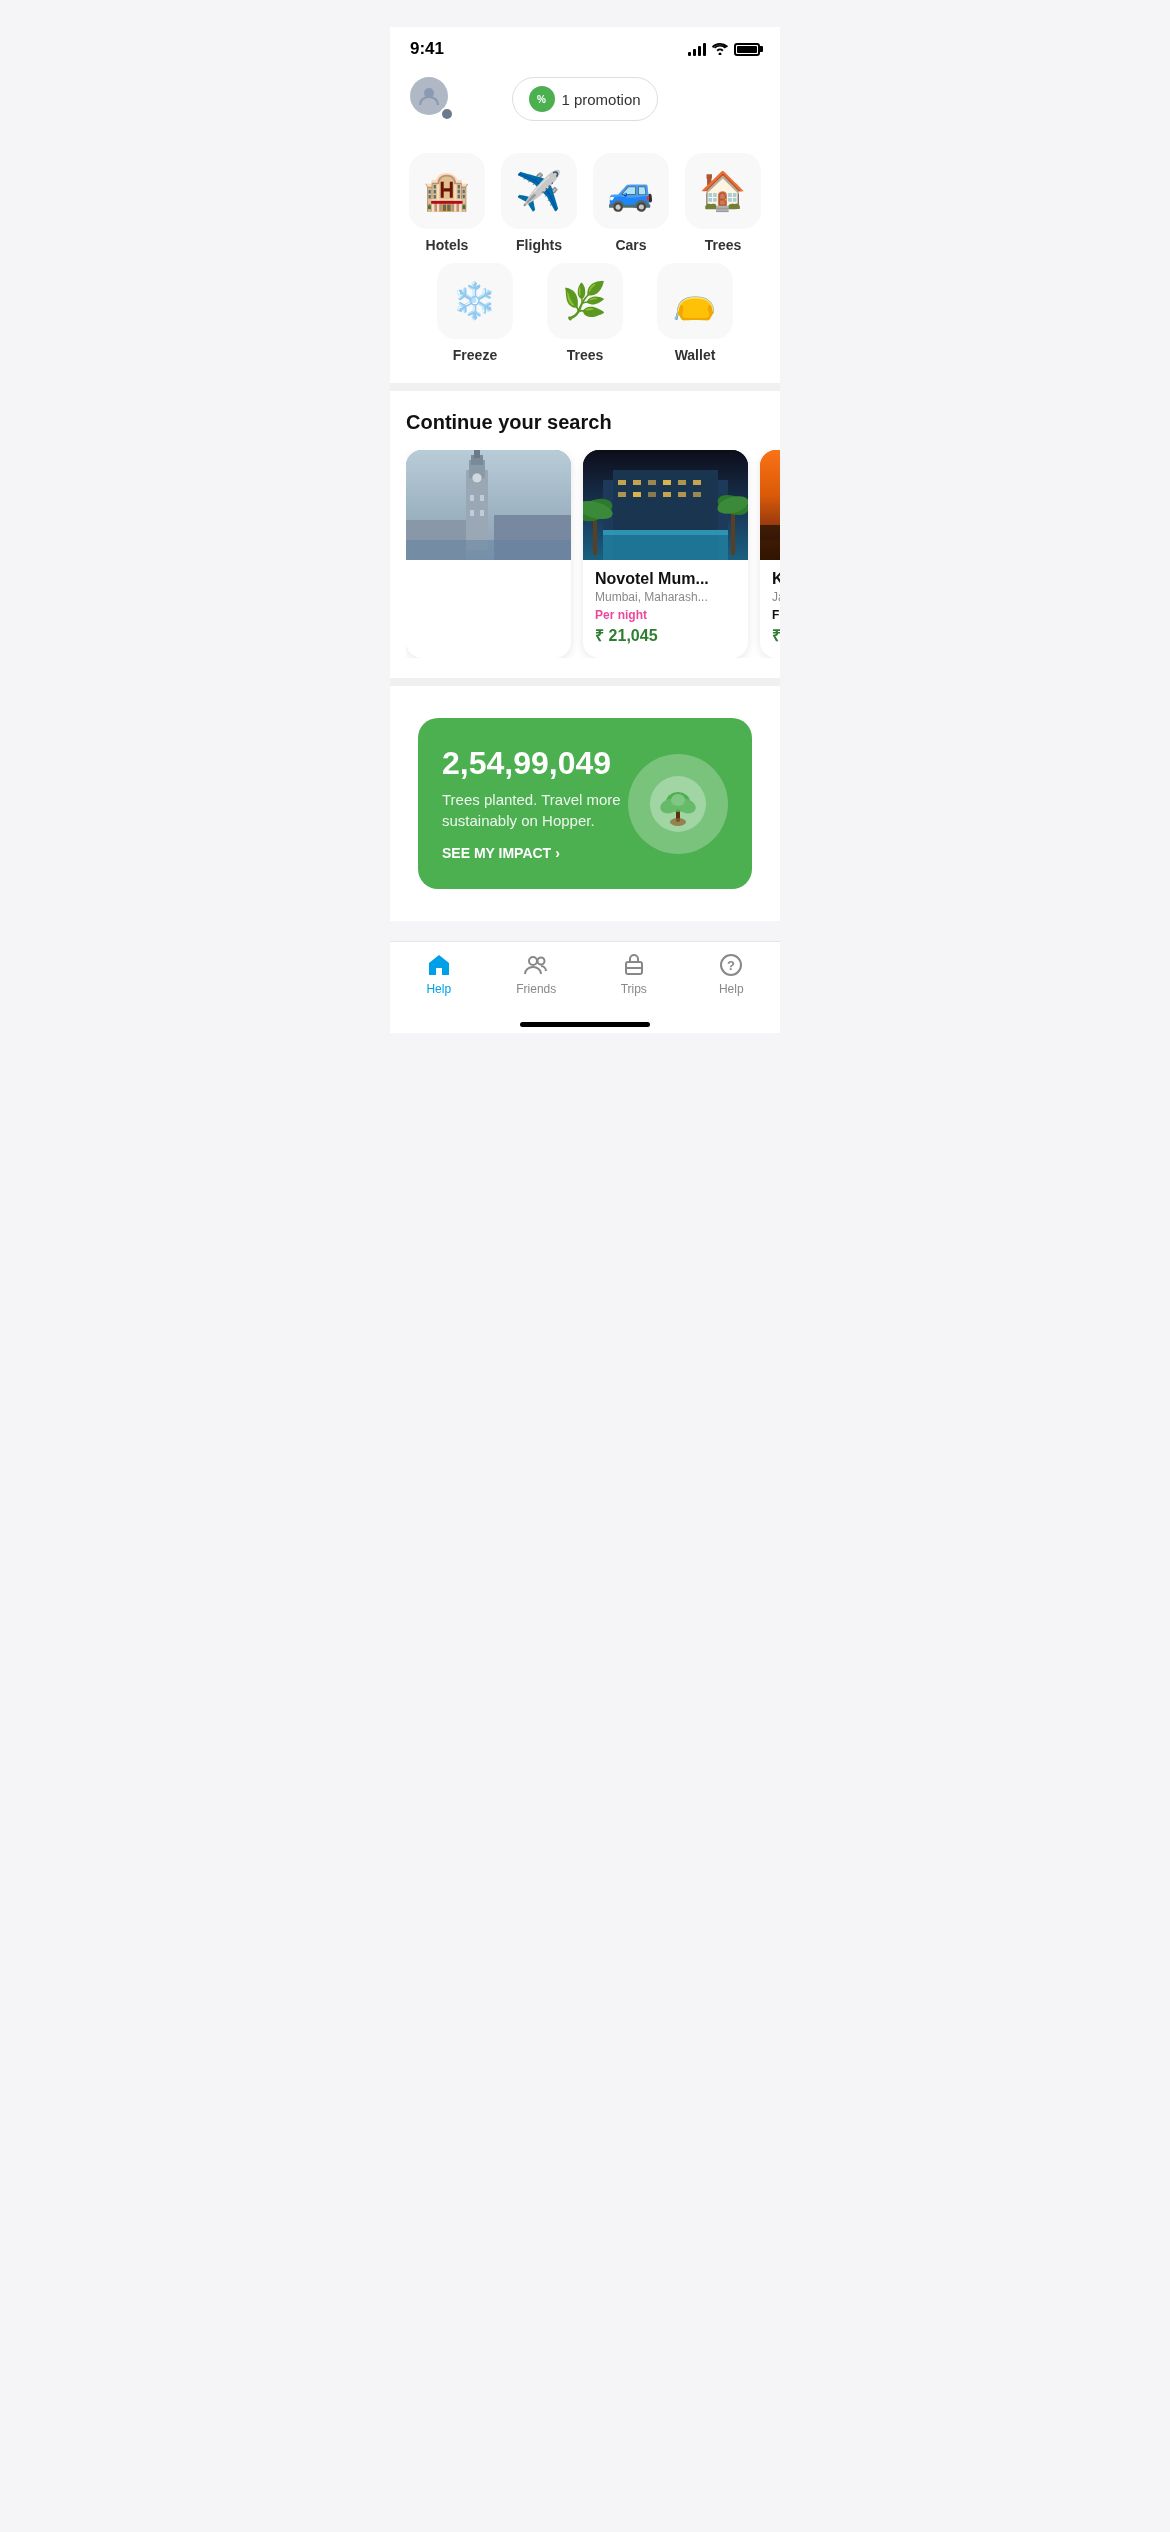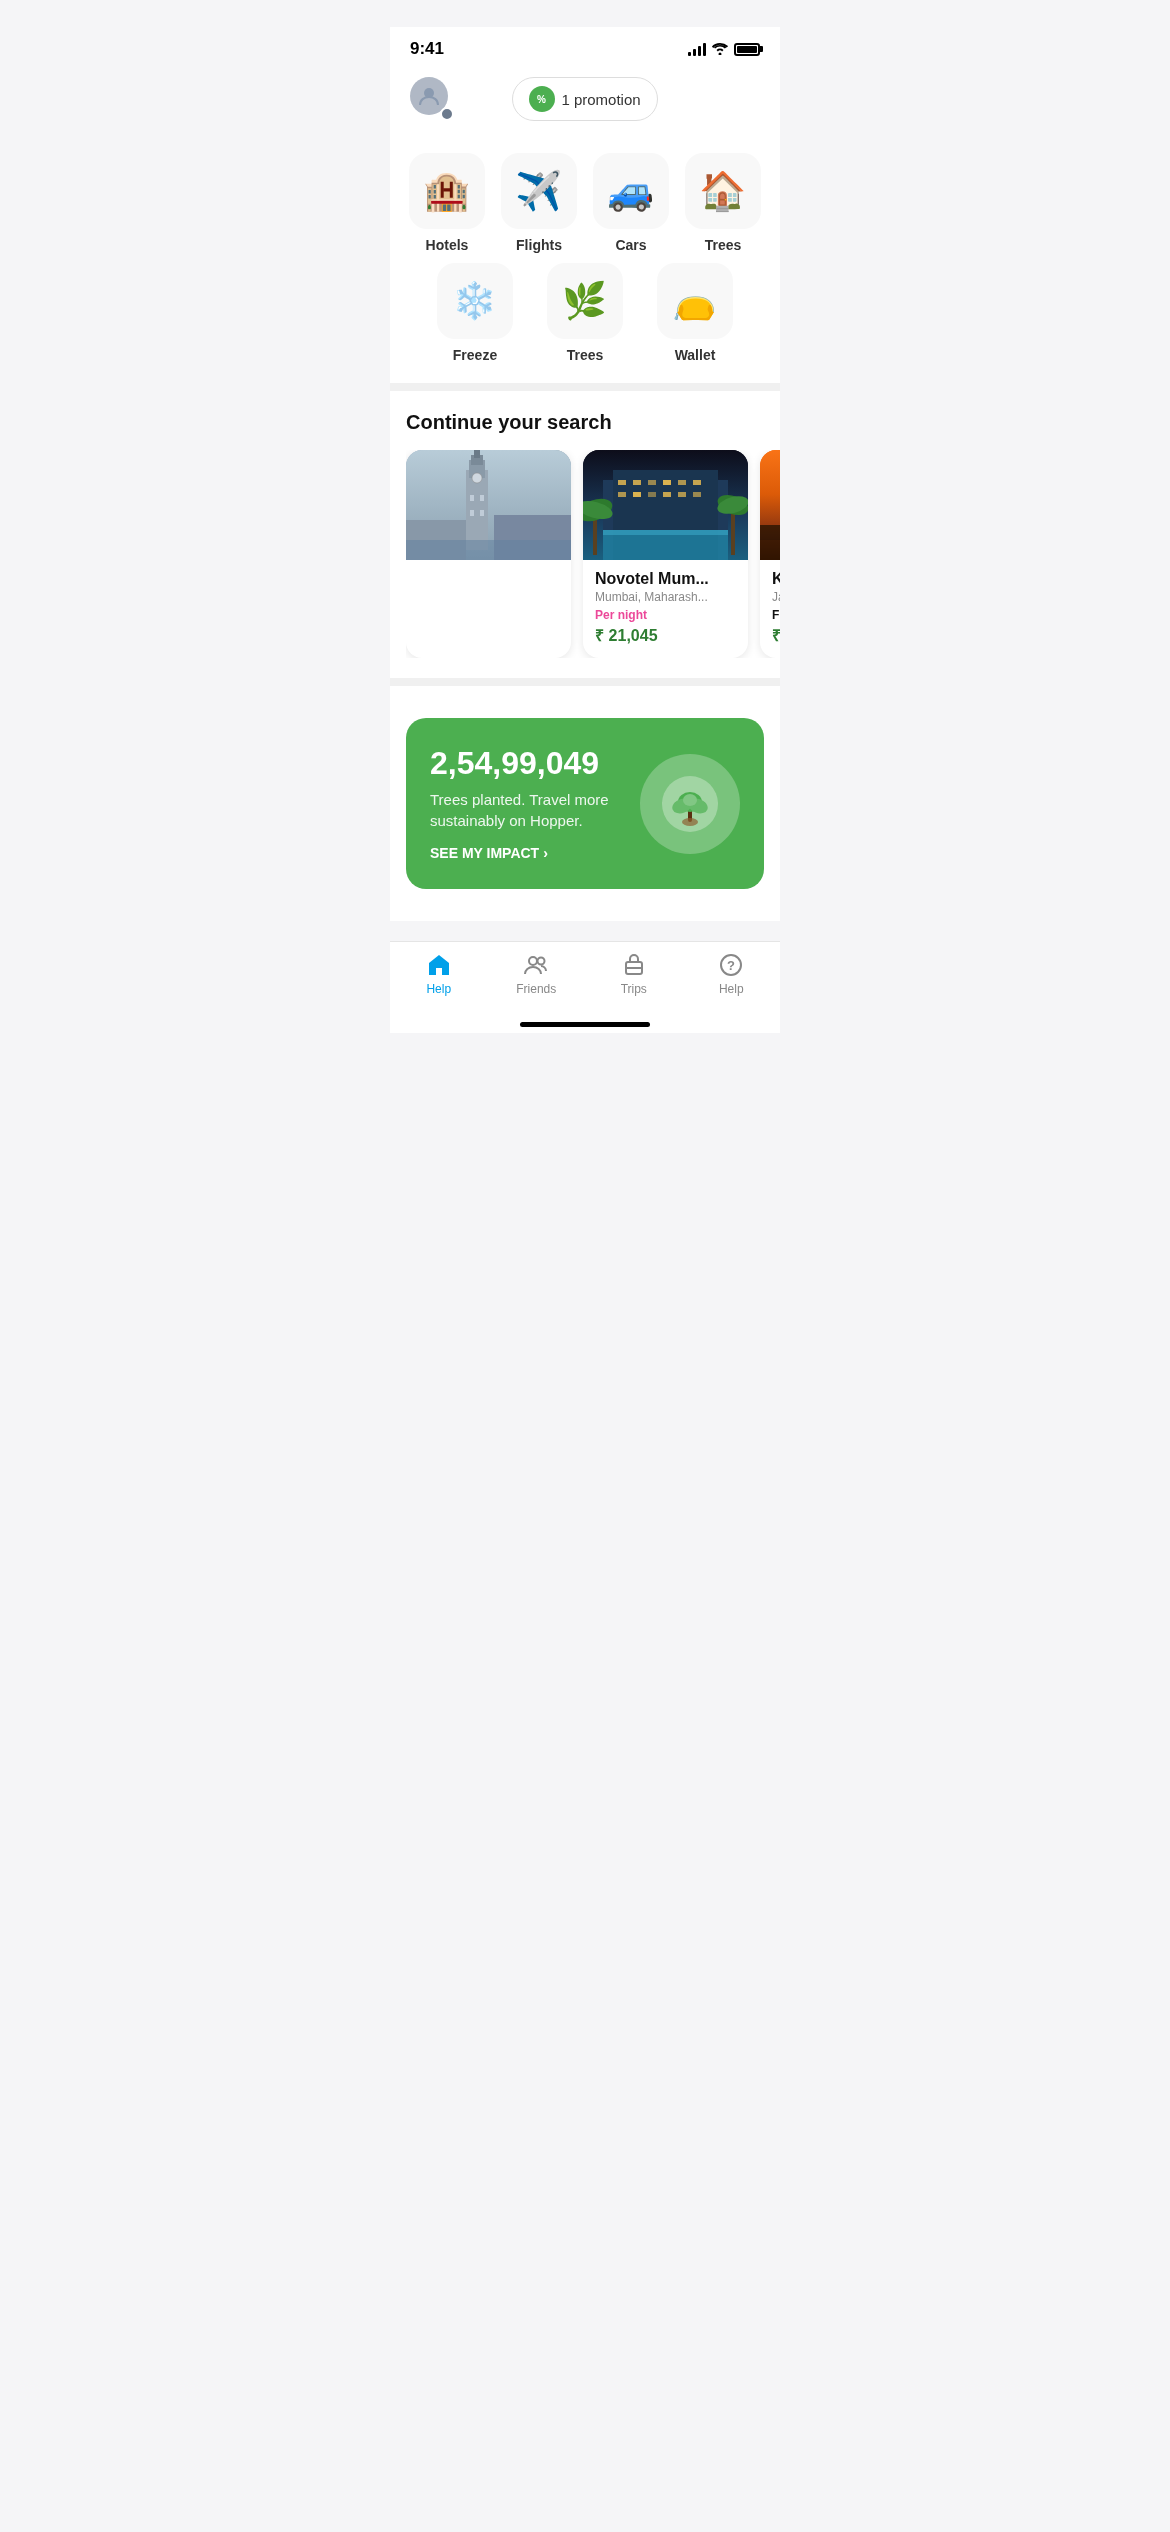--- a/index.html
+++ b/index.html
@@ -262,21 +262,21 @@
       font-weight: 500;
       margin-bottom: 2px;
     }
     .card-price {
       font-size: 16px;
       font-weight: 700;
       color: #2e7d32;
     }
     
     .trees-banner {
-      margin: 16px 0 16px;
+      margin: 16px 12px 16px;
       background: #4caf50;
       border-radius: 20px;
       padding: 28px 24px;
       display: flex;
       align-items: center;
       justify-content: space-between;
     }
     .trees-content {
       flex: 1;
     }

